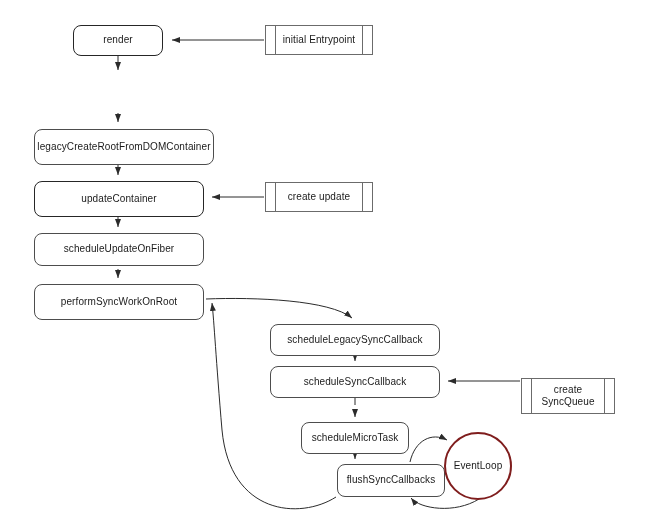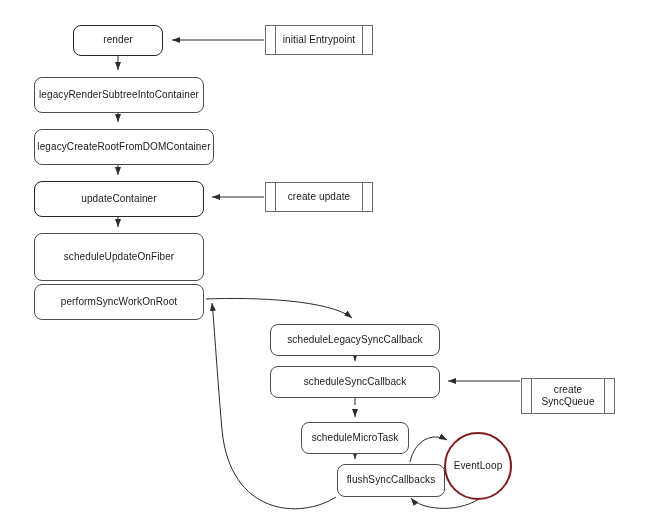--- a/index.html
+++ b/index.html
@@ -141,33 +141,30 @@
 
     <g>
       <path d="M479,499 C455,514 420,509 411,498" stroke="#2b2b2b" stroke-width="1" fill="none" marker-end="url(#ah)"></path>
     </g>
   </svg>
 
   <div class="node proc-dark" style="left:73px; top:25px; width:90px; height:31px;">
     <span>render</span>
   </div>
 
-  <div class="node proc" style="left:34px; top:77px; width:170px; height:36px;">
-    <span>legacyRenderSubtreeIntoContainer</span>
-  </div>
 
   <div class="node proc" style="left:34px; top:129px; width:180px; height:36px;">
     <span>legacyCreateRootFromDOMContainer</span>
   </div>
 
   <div class="node proc-dark" style="left:34px; top:181px; width:170px; height:36px;">
     <span>updateContainer</span>
   </div>
 
-  <div class="node proc" style="left:34px; top:233px; width:170px; height:48px;">
+  <div class="node proc" style="left:34px; top:233px; width:170px; height:33px;">
     <span>scheduleUpdateOnFiber</span>
   </div>
 
   <div class="node proc" style="left:34px; top:284px; width:170px; height:36px;">
     <span>performSyncWorkOnRoot</span>
   </div>
 
   <div class="node proc" style="left:270px; top:324px; width:170px; height:32px;">
     <span>scheduleLegacySyncCallback</span>
   </div>

